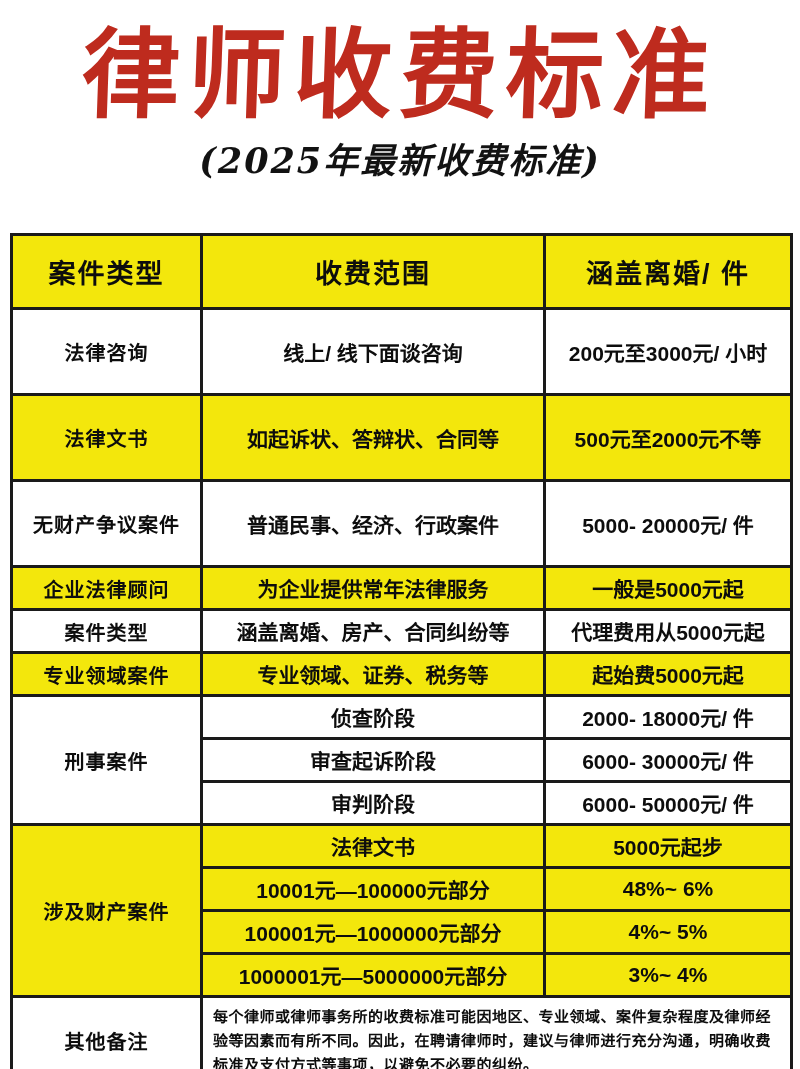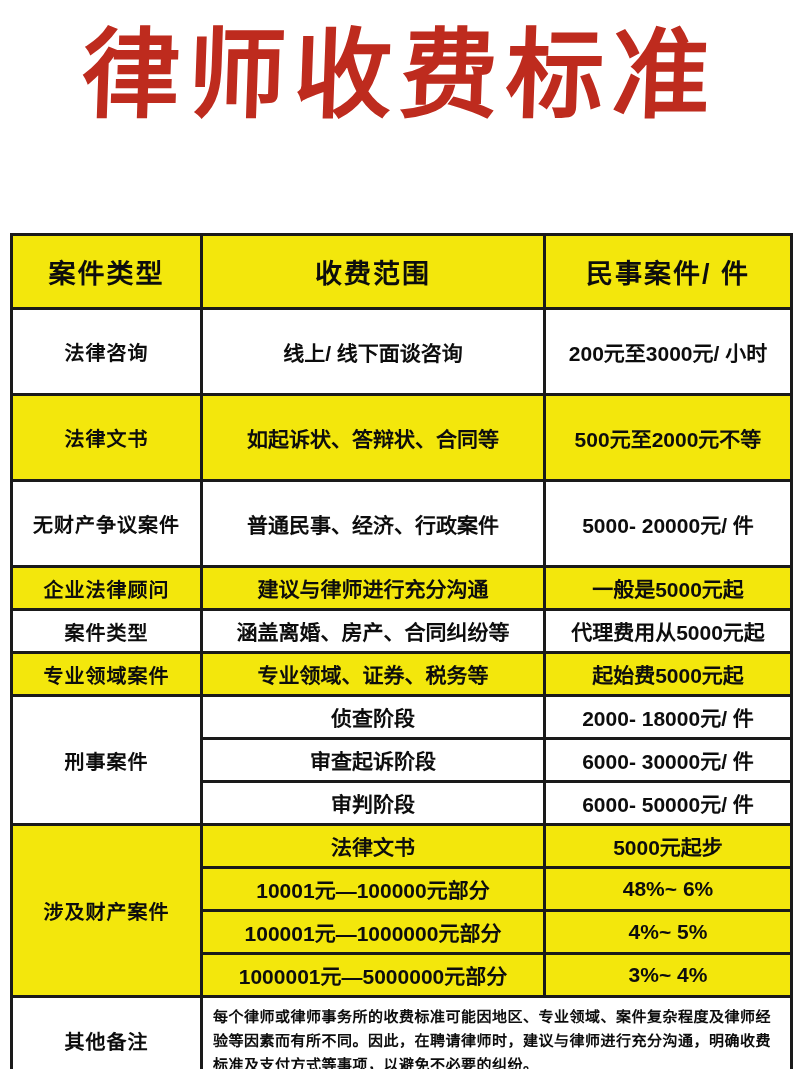--- a/index.html
+++ b/index.html
@@ -79,33 +79,34 @@
     padding:6px 10px;
     letter-spacing:0.5px;
   }
 </style>
 </head>
 <body>
 
 <div class="page">
 
   <div class="title">律师收费标准</div>
+  <div class="subtitle">(2025年最新收费标准)</div>
 
   <table class="fee-table">
     <colgroup>
       <col style="width:190px">
       <col style="width:343px">
       <col style="width:247px">
     </colgroup>
     <tbody>
 
       <tr class="rh-a yellow">
         <td class="head">案件类型</td>
         <td class="head">收费范围</td>
-        <td class="head">民事案件/ 件</td>
+        <td class="head">涵盖离婚/ 件</td>
       </tr>
 
       <tr class="rh-b white">
         <td class="type">法律咨询</td>
         <td>线上/ 线下面谈咨询</td>
         <td>200元至3000元/ 小时</td>
       </tr>
 
       <tr class="rh-b yellow">
         <td class="type">法律文书</td>
@@ -114,21 +115,21 @@
       </tr>
 
       <tr class="rh-b white">
         <td class="type">无财产争议案件</td>
         <td>普通民事、经济、行政案件</td>
         <td>5000- 20000元/ 件</td>
       </tr>
 
       <tr class="rh-c yellow">
         <td class="type">企业法律顾问</td>
-        <td>建议与律师进行充分沟通</td>
+        <td>为企业提供常年法律服务</td>
         <td>一般是5000元起</td>
       </tr>
 
       <tr class="rh-c white">
         <td class="type">案件类型</td>
         <td>涵盖离婚、房产、合同纠纷等</td>
         <td>代理费用从5000元起</td>
       </tr>
 
       <tr class="rh-c yellow">

